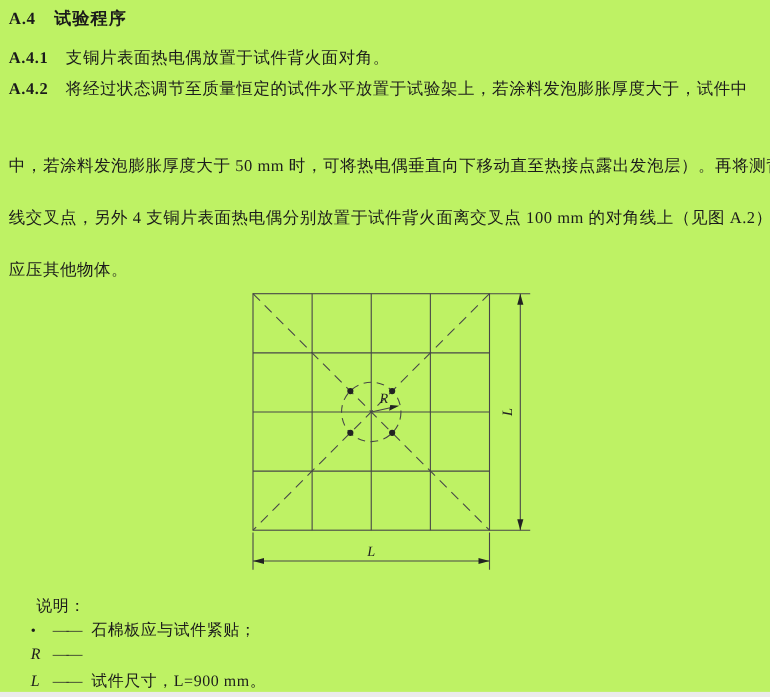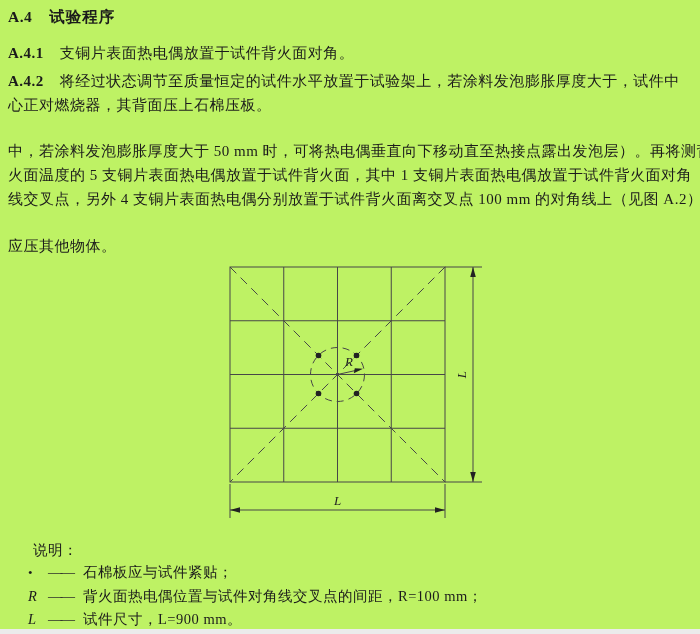--- a/index.html
+++ b/index.html
@@ -36,24 +36,22 @@
     <span class="hnum">A.4</span><span>试验程序</span>
   </div>
 
   <div class="line" style="top:45px">
     <span class="cnum">A.4.1</span><span>支铜片表面热电偶放置于试件背火面对角。</span>
   </div>
 
   <div class="line" style="top:73px">
     <span class="cnum">A.4.2</span><span>将经过状态调节至质量恒定的试件水平放置于试验架上，若涂料发泡膨胀厚度大于，试件中</span>
   </div>
-  <div class="line" style="top:97px">心正对燃烧器，其背面压上石棉压板。</div>
 
   <div class="line" style="top:143px">中，若涂料发泡膨胀厚度大于 50 mm 时，可将热电偶垂直向下移动直至热接点露出发泡层）。再将测背</div>
-  <div class="line" style="top:167px">火面温度的 5 支铜片表面热电偶放置于试件背火面，其中 1 支铜片表面热电偶放置于试件背火面对角</div>
   <div class="line" style="top:191px">线交叉点，另外 4 支铜片表面热电偶分别放置于试件背火面离交叉点 100 mm 的对角线上（见图 A.2）。</div>
   <div class="line" style="top:238px">应压其他物体。</div>
 
   <div class="figure">
     <svg width="700" height="280" viewBox="0 0 700 280">
       <g stroke="#474747" stroke-width="1" fill="none">
 
         <rect x="230" y="12" width="215" height="215"></rect>
 
         <line x1="283.75" y1="12" x2="283.75" y2="227"></line>
@@ -102,21 +100,20 @@
   <div class="legend-title">说明：</div>
 
   <div class="legend-row bullet-row" style="top:563px">
     <span class="sym">•</span>
     <span class="dash">——</span>
     <span class="ltext">石棉板应与试件紧贴；</span>
   </div>
   <div class="legend-row" style="top:587px">
     <span class="sym">R</span>
     <span class="dash">——</span>
-    <span class="ltext">背火面热电偶位置与试件对角线交叉点的间距，R=100 mm；</span>
   </div>
   <div class="legend-row" style="top:610px">
     <span class="sym">L</span>
     <span class="dash">——</span>
     <span class="ltext">试件尺寸，L=900 mm。</span>
   </div>
 
   <div class="scan-strip"></div>
 </div>
 

